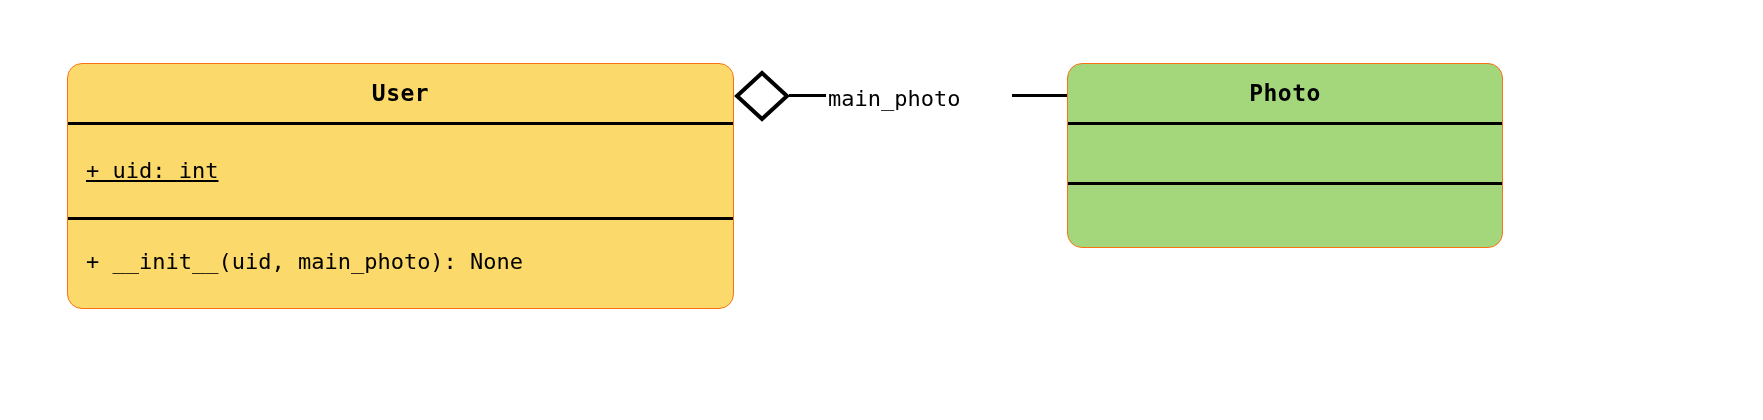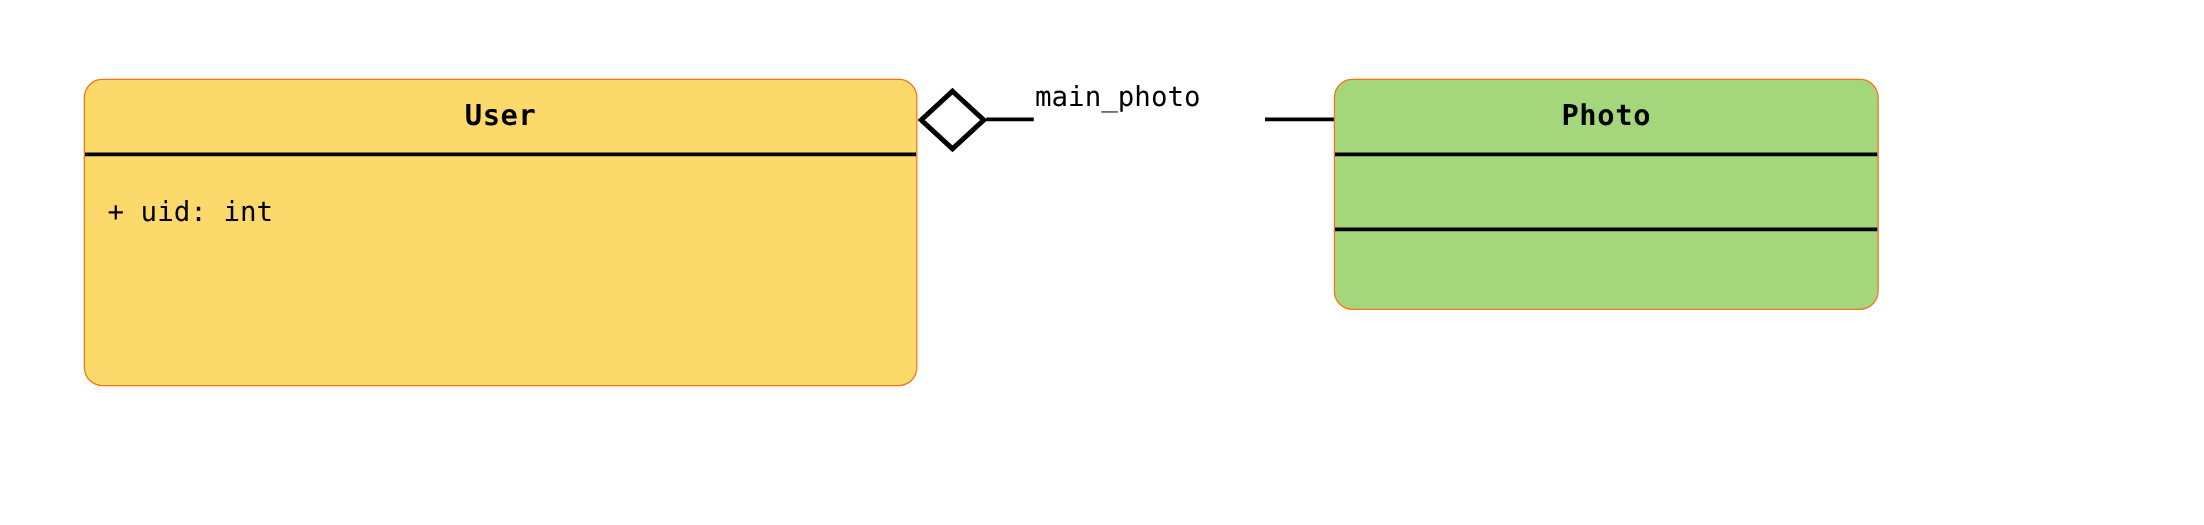--- a/index.html
+++ b/index.html
@@ -61,21 +61,21 @@
 
   
   #user-class {
     left: 67px;
     top: 63px;
     width: 667px;
     height: 246px;
     background: #FCD96B;
   }
   #user-class .c-title   { height: 58px; }
-  #user-class .c-attrs   { height: 95px; }
+  #user-class .c-attrs   { height: 95px; text-decoration: underline; }
   #user-class .c-methods { height: 87px; }
 
   
   #photo-class {
     left: 1067px;
     top: 63px;
     width: 436px;
     height: 185px;
     background: #A4D77C;
   }
@@ -103,21 +103,21 @@
     position: absolute;
     font-size: 22px;
     line-height: 22px;
     color: #000000;
     white-space: pre;
     background: #ffffff;
     padding: 0 2px;
   }
   #edge-label-main-photo {
     left: 826px;
-    top: 68px;
+    top: 88px;
   }
 
   
   #aggregation-diamond {
     position: absolute;
     left: 734px;
     top: 70px;
     width: 56px;
     height: 52px;
   }
@@ -131,20 +131,23 @@
 <div id="canvas">
 
   <div class="uml-class" id="user-class">
 
     <div class="uml-compartment uml-title c-title">User</div>
 
     <div class="uml-compartment uml-members c-attrs">
       <div class="uml-member">+ uid: int</div>
     </div>
 
+    <div class="uml-compartment uml-members c-methods">
+      <div class="uml-member">+ __init__(uid, main_photo): None</div>
+    </div>
   </div>
 
   <div id="aggregation-diamond">
     <svg width="56" height="52" viewBox="0 0 56 52" aria-hidden="true">
       <polygon points="28,3 53,26 28,49 3,26" fill="#ffffff" stroke="#000000" stroke-width="4" stroke-linejoin="miter"></polygon>
     </svg>
   </div>
 
   <div class="edge-line" id="edge-seg-left"></div>
   <div class="edge-label" id="edge-label-main-photo">main_photo</div>

